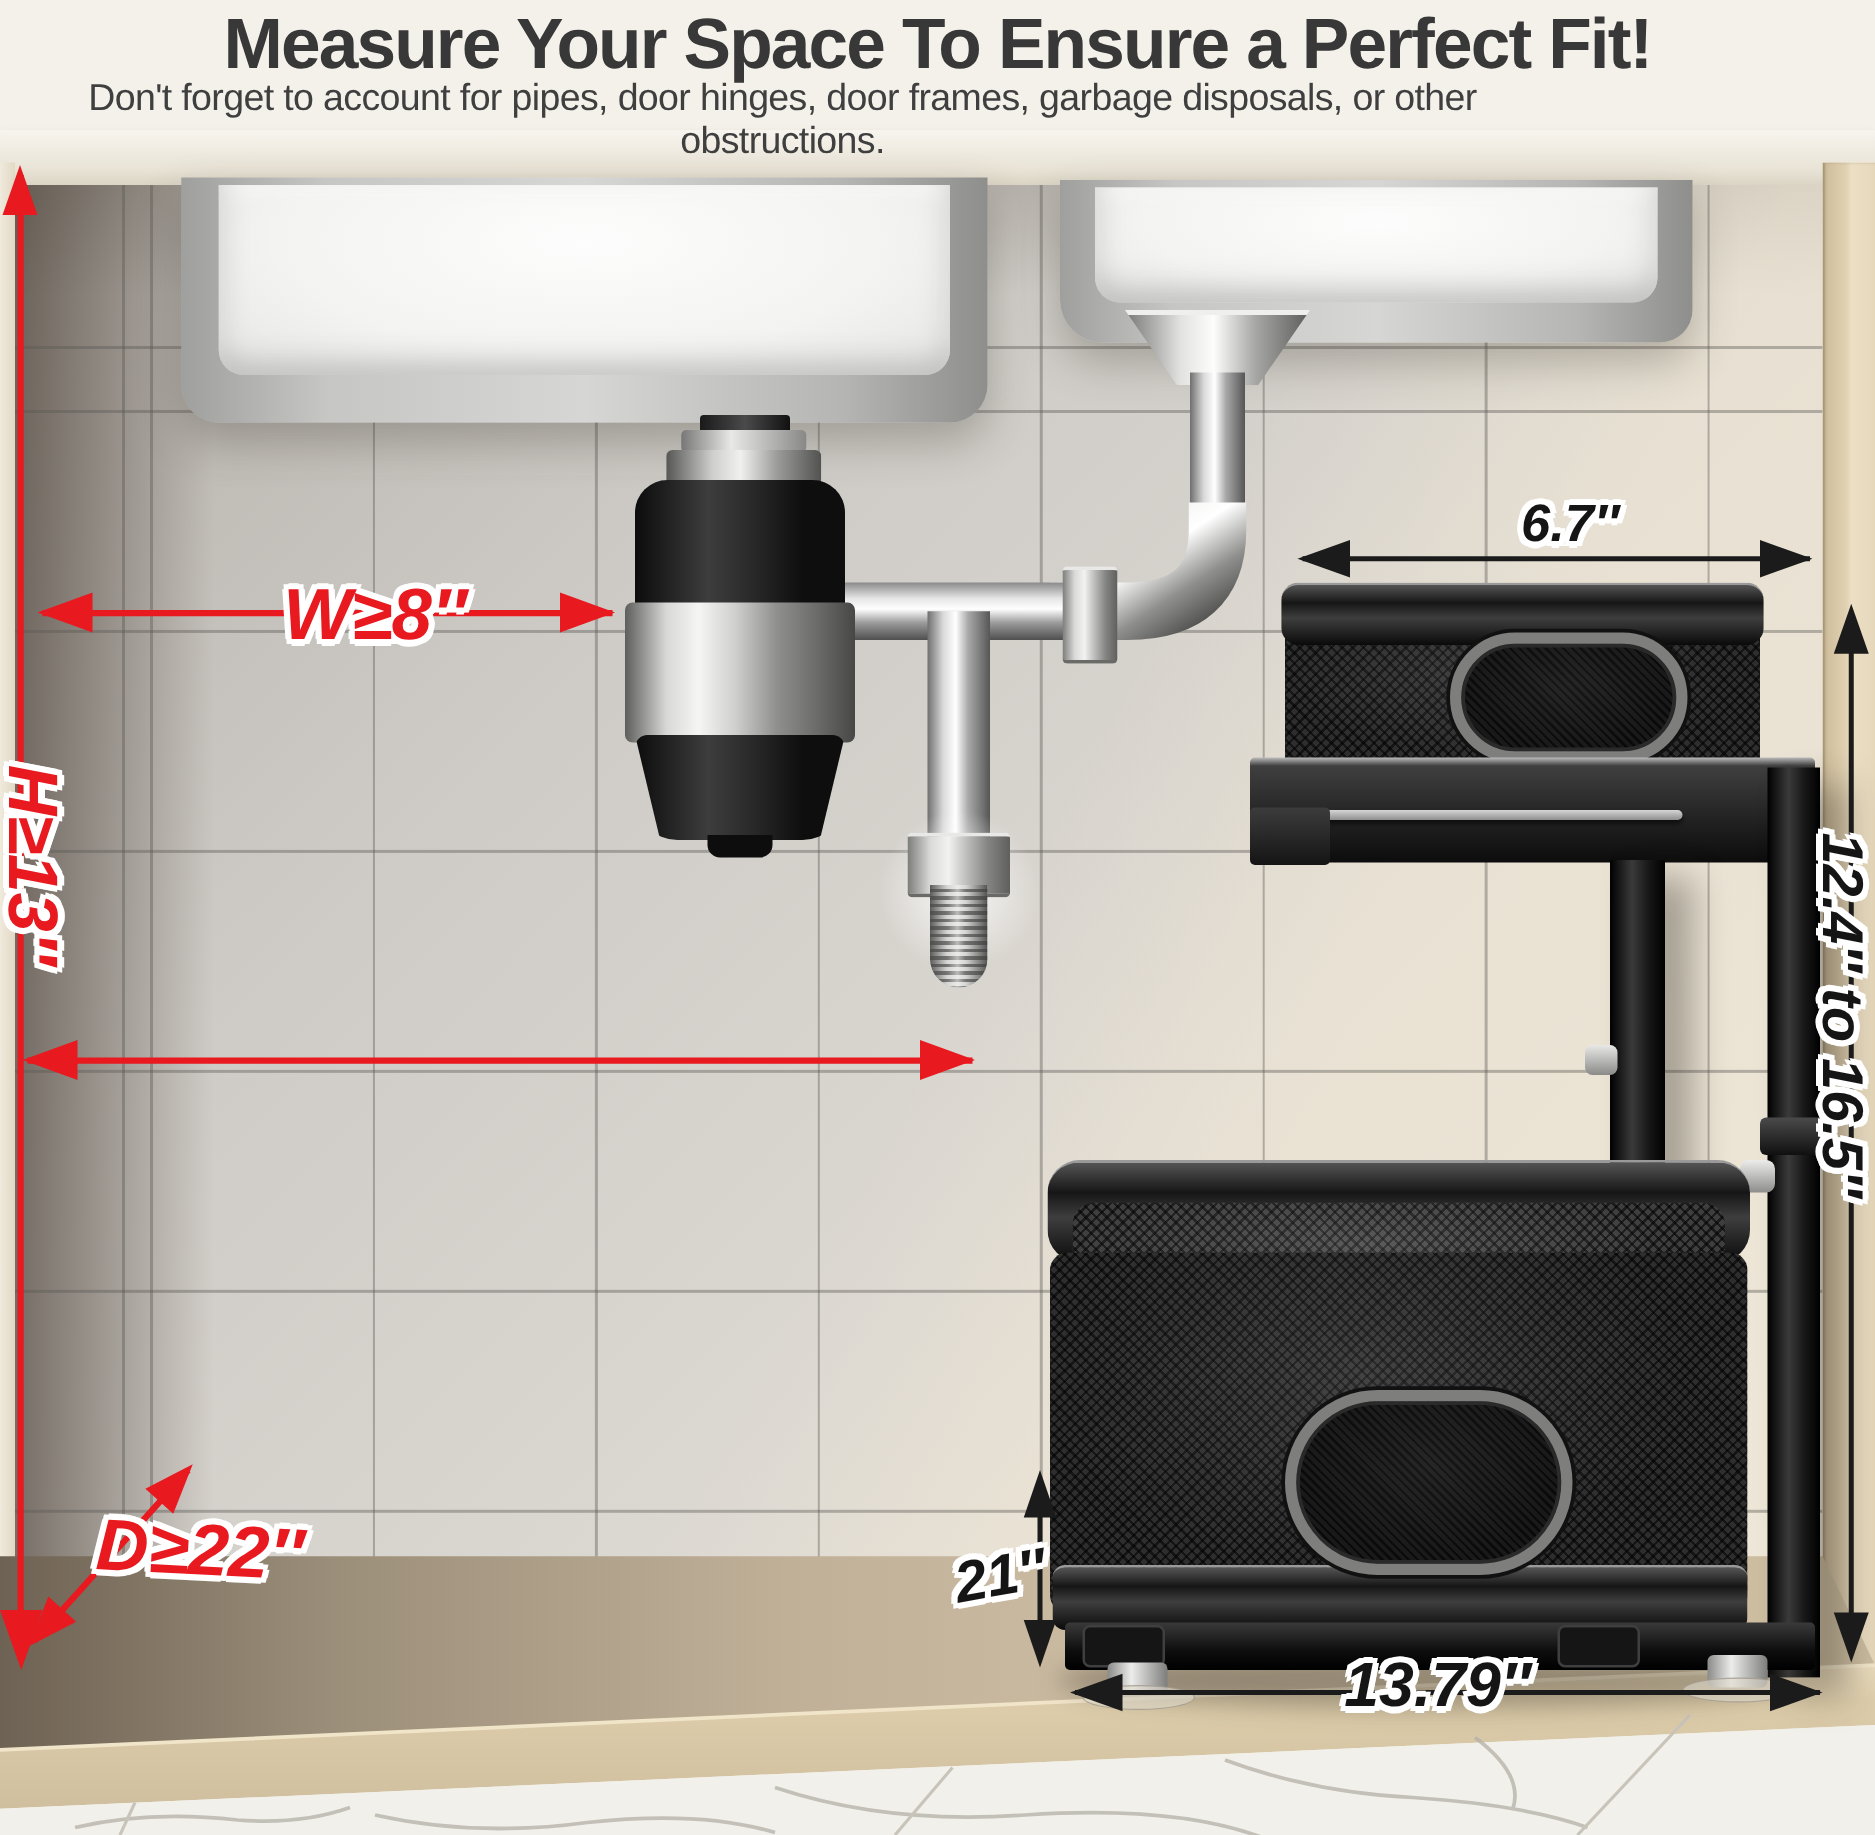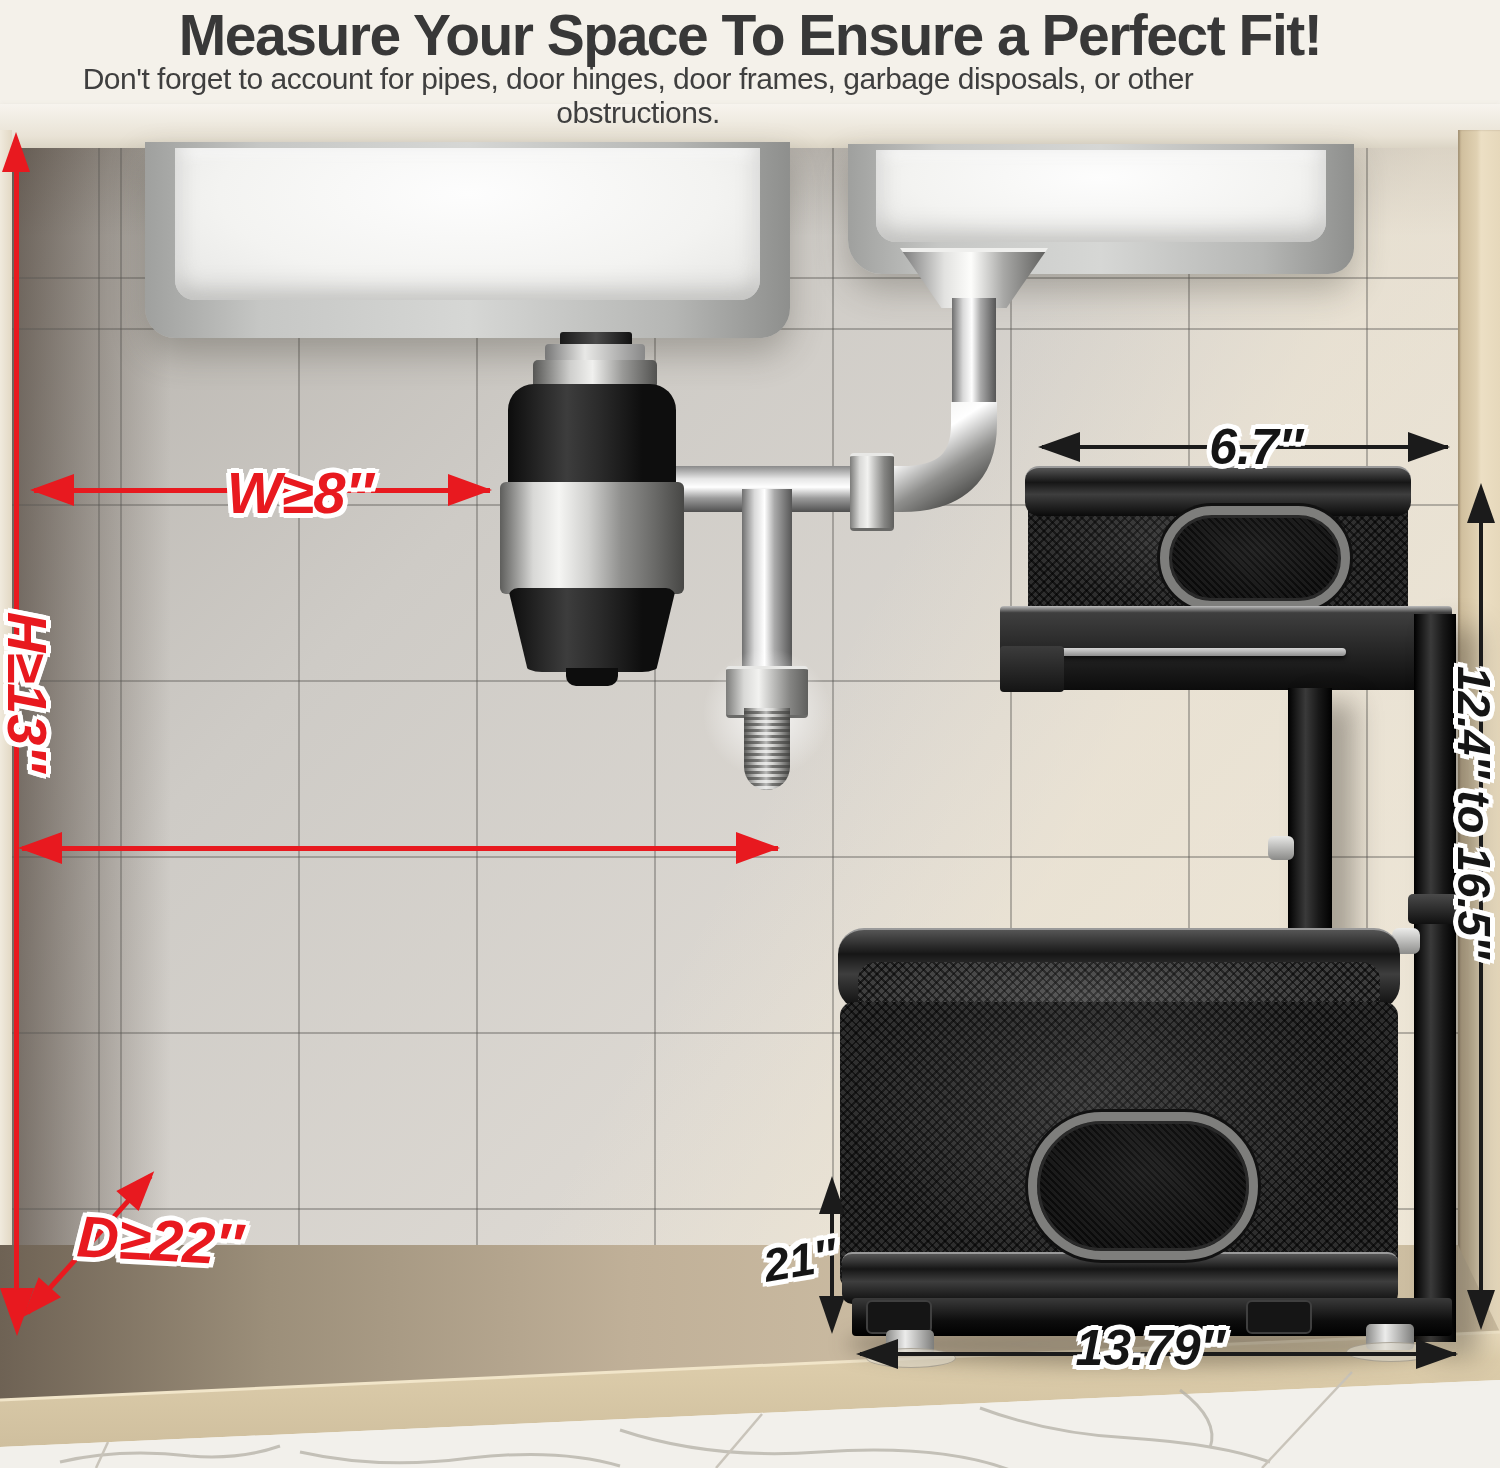--- a/index.html
+++ b/index.html
@@ -7,21 +7,21 @@
     position:relative;width:1500px;height:1468px;overflow:hidden;
     background:#f4f1ea;font-family:"Liberation Sans",sans-serif;
   }
   
   .title{
     position:absolute;left:0;top:2px;width:1500px;text-align:center;
     font-size:57px;font-weight:900;letter-spacing:-1.5px;color:#383838;
   }
   .subtitle{
     position:absolute;left:0;top:62px;width:1252px;text-align:center;
-    font-size:30px;font-weight:400;letter-spacing:-0.5px;color:#3f3f3f;padding-left:12px;
+    font-size:30px;font-weight:400;letter-spacing:-0.5px;color:#3f3f3f;
   }
   
   .countertop{
     position:absolute;left:0;top:104px;width:1500px;height:46px;
     background:linear-gradient(to bottom,#f7f4ee,#e9e3d6 70%,#d9d2c2);
     box-shadow:0 3px 6px rgba(120,110,90,.25);
   }
   .wall{
     position:absolute;left:12px;top:148px;width:1446px;height:1107px;
     background:
@@ -243,21 +243,21 @@
 
   <div class="dim" style="left:-3px;top:1242px;width:184px;height:5px;transform:rotate(-48deg);transform-origin:50% 50%;background:#e8191f;">
     <div class="ah" style="left:-6px;top:-13px;border-top:15px solid transparent;border-bottom:15px solid transparent;border-right:40px solid #e8191f;"></div>
     <div class="ah" style="right:-6px;top:-13px;border-top:15px solid transparent;border-bottom:15px solid transparent;border-left:40px solid #e8191f;"></div>
   </div>
   <div class="lab lab-red" style="left:160px;top:1240px;font-size:58px;transform:translate(-50%,-50%) rotate(3deg);">D≥22″</div>
 
   <div class="line-blk" style="left:1042px;top:445px;width:406px;height:4px;"></div>
   <div class="ah" style="left:1038px;top:432px;border-top:15px solid transparent;border-bottom:15px solid transparent;border-right:42px solid #1b1b1b;"></div>
   <div class="ah" style="left:1408px;top:432px;border-top:15px solid transparent;border-bottom:15px solid transparent;border-left:42px solid #1b1b1b;"></div>
-  <div class="lab lab-blk" style="left:1256px;top:447px;font-size:50px;">6.7″</div>
+  <div class="lab lab-blk" style="left:1256px;top:419px;font-size:42px;">6.7″</div>
 
   <div class="line-blk" style="left:1479px;top:500px;width:4px;height:800px;"></div>
   <div class="ah" style="left:1467px;top:483px;border-left:14px solid transparent;border-right:14px solid transparent;border-bottom:40px solid #1b1b1b;"></div>
   <div class="ah" style="left:1467px;top:1290px;border-left:14px solid transparent;border-right:14px solid transparent;border-top:40px solid #1b1b1b;"></div>
   <div class="lab lab-blk" style="left:1474px;top:812px;font-size:46px;transform:translate(-50%,-50%) rotate(90deg);">12.4″ to 16.5″</div>
 
   <div class="line-blk" style="left:830px;top:1192px;width:4px;height:126px;"></div>
   <div class="ah" style="left:819px;top:1176px;border-left:13px solid transparent;border-right:13px solid transparent;border-bottom:38px solid #1b1b1b;"></div>
   <div class="ah" style="left:819px;top:1296px;border-left:13px solid transparent;border-right:13px solid transparent;border-top:38px solid #1b1b1b;"></div>
   <div class="lab lab-blk" style="left:800px;top:1260px;font-size:46px;transform:translate(-50%,-50%) rotate(-10deg);">21″</div>

